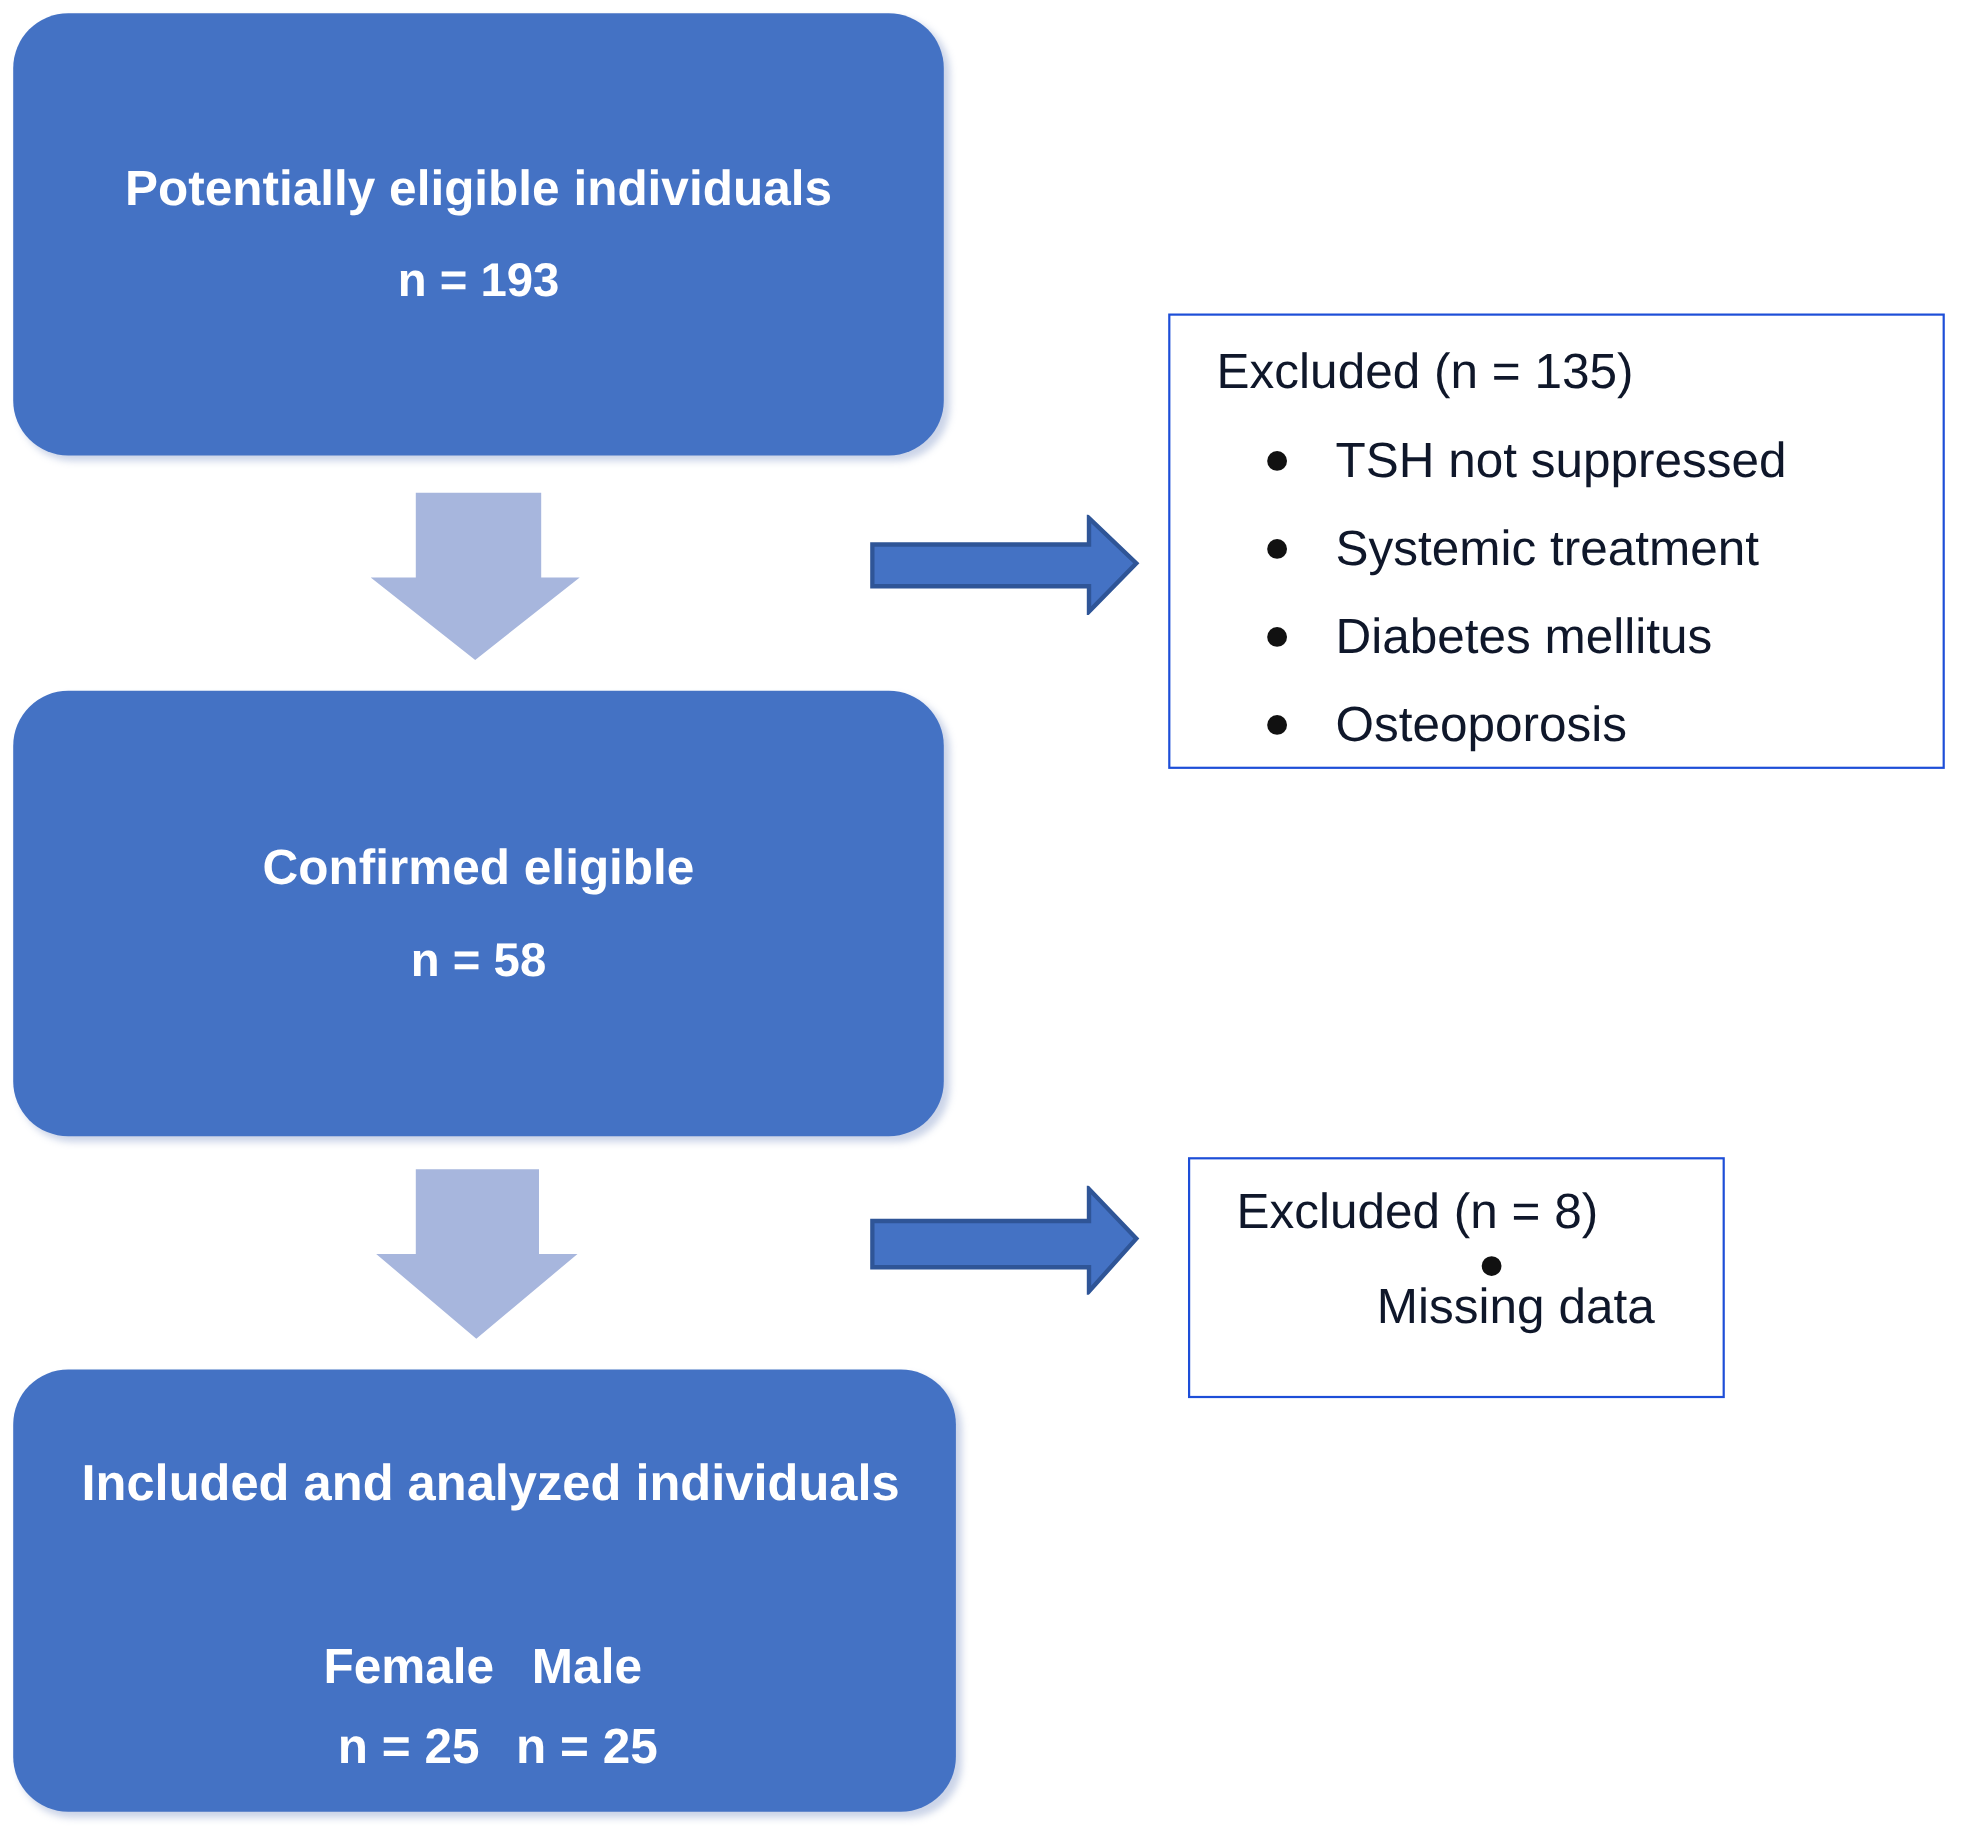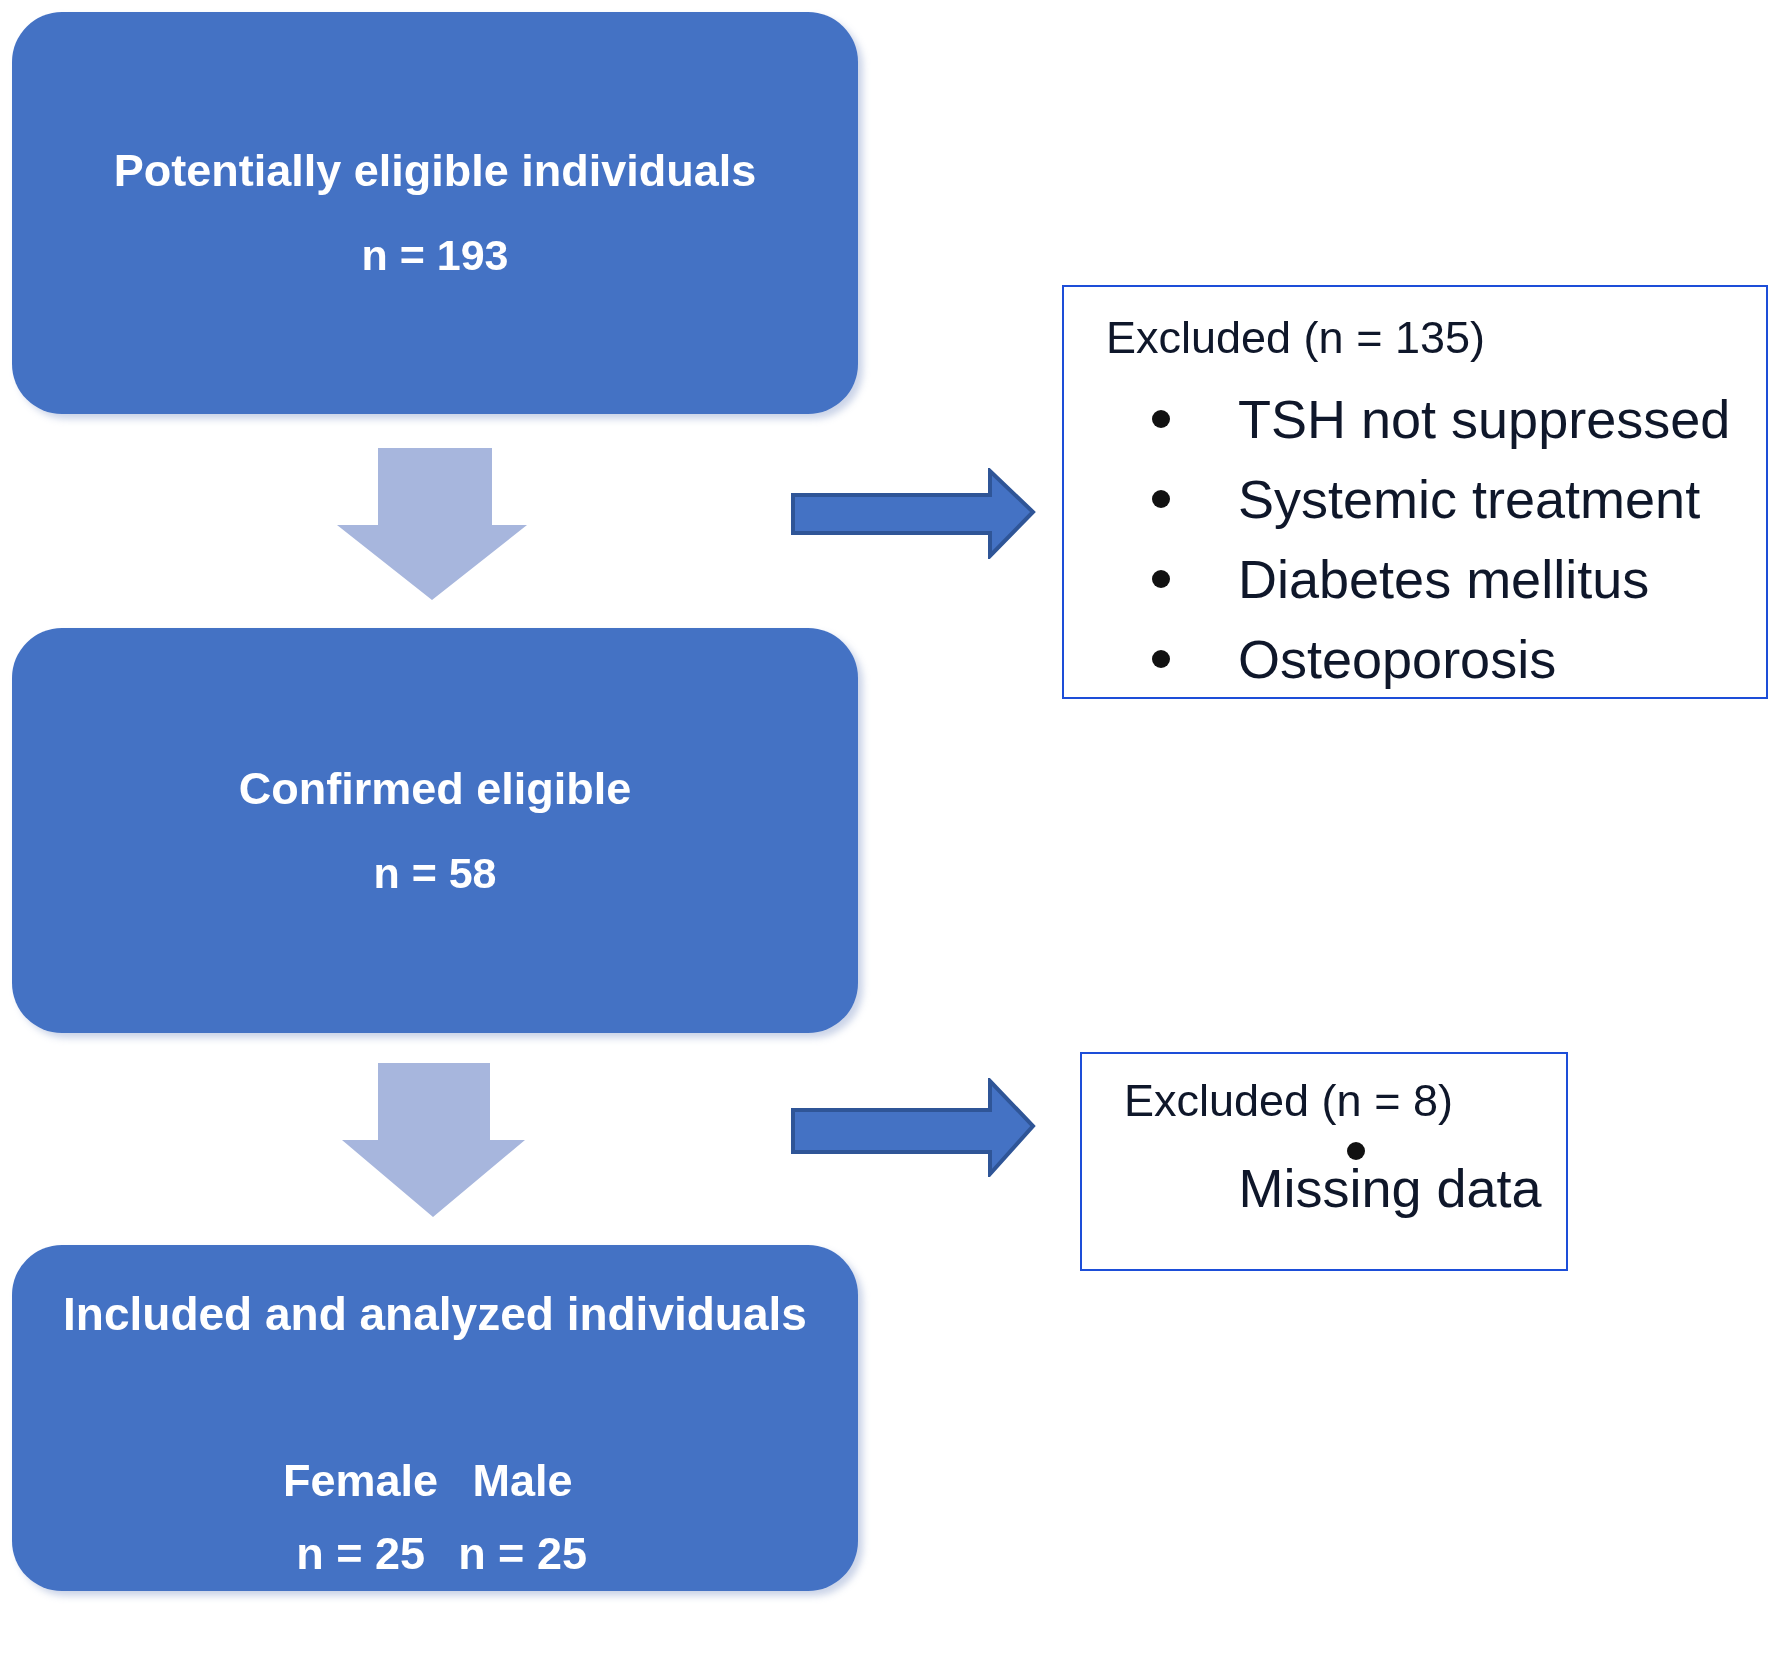--- a/index.html
+++ b/index.html
@@ -21,21 +21,21 @@
     border-radius: 50px;
     color: #ffffff;
     display: flex;
     flex-direction: column;
     align-items: center;
     justify-content: center;
     box-shadow: 5px 5px 7px rgba(140, 160, 205, 0.45);
   }
   .box1 { top: 12px;   height: 402px; gap: 32px; }
   .box2 { top: 628px;  height: 405px; gap: 32px; }
-  .box3 { top: 1245px; height: 346px; justify-content: flex-start; }
+  .box3 { top: 1245px; height: 402px; justify-content: center; padding-left: 11px; }
 
   .bline  { font-size: 45px; font-weight: bold; line-height: 53px; white-space: nowrap; }
   .bcount { font-size: 43px; font-weight: bold; line-height: 53px; white-space: nowrap; }
 
   .box3-title { margin-top: 42px; font-size: 46px; font-weight: bold; line-height: 55px; white-space: nowrap; }
   .sex-grid {
     margin-top: 112px;
     display: grid;
     grid-template-columns: auto auto;
     column-gap: 58px;
@@ -67,21 +67,21 @@
 
   .excl-header { font-size: 45px; line-height: 58px; white-space: nowrap; }
   .bullet-row  { display: flex; align-items: center; padding-left: 46px; margin-top: 24px; }
   .excl2 .bullet-row { margin-top: 12px; flex-direction: column; }
   .bullet-dot {
     width: 18px; height: 18px;
     border-radius: 50%;
     background: #111111;
     flex: 0 0 auto;
   }
-  .bullet-text { margin-left: 68px; font-size: 54px; line-height: 56px; white-space: nowrap; }
+  .bullet-text { margin-left: 44px; font-size: 45px; line-height: 56px; white-space: nowrap; }
 </style>
 </head>
 <body>
 
 <div class="canvas">
 
   <div class="bluebox box1">
     <div class="bline">Potentially eligible individuals</div>
     <div class="bcount">n = 193</div>
   </div>

